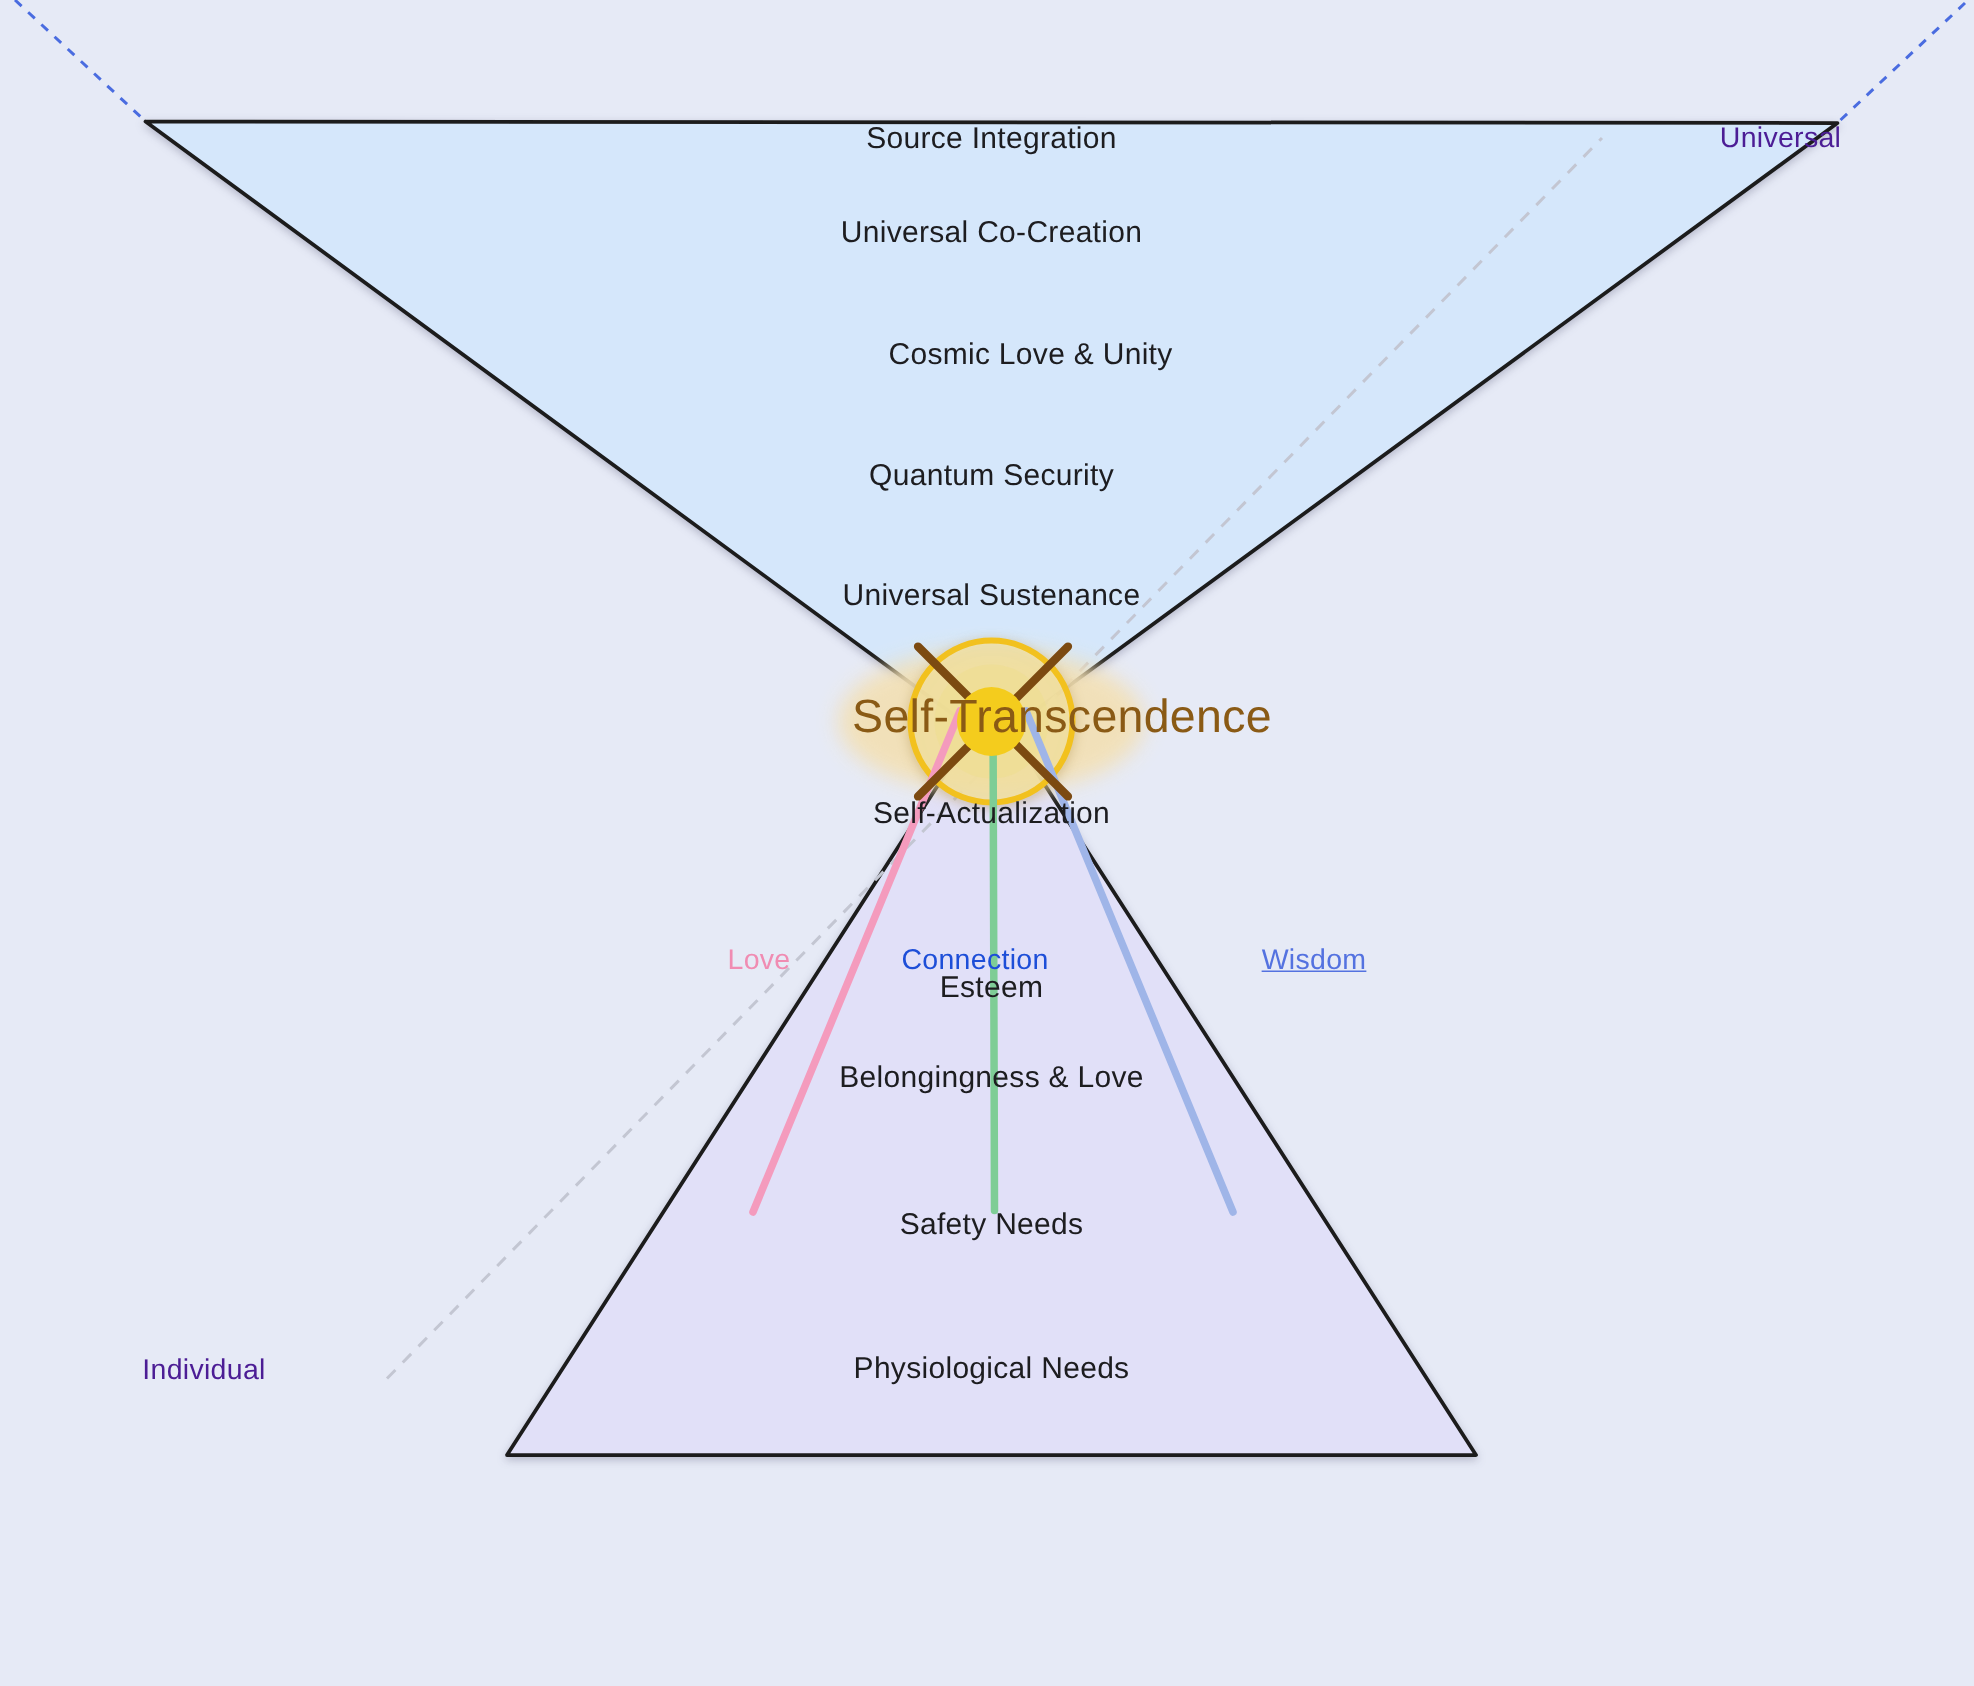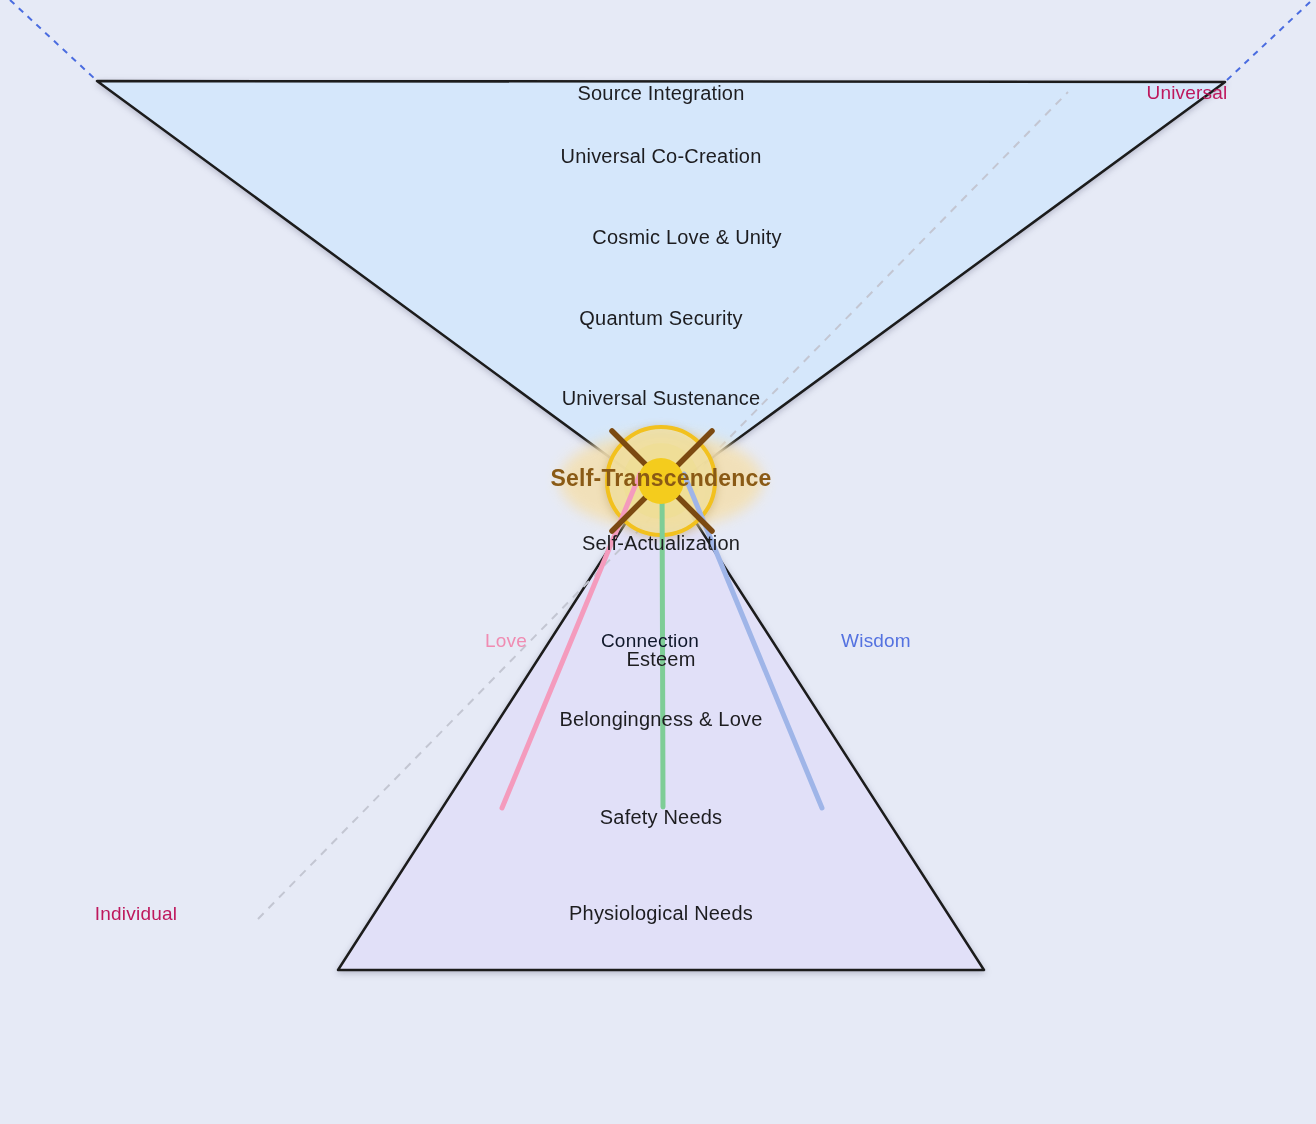--- a/index.html
+++ b/index.html
@@ -23,33 +23,34 @@
   .label {
     position: absolute;
     transform: translate(-50%, -50%);
     white-space: nowrap;
     font-size: 20px;
     color: #1D1D20;
     letter-spacing: 0.2px;
   }
   .label.axis-lab {
     font-size: 19px;
-    color: #be185d;
+    color: #4c1d95;
   }
   .label.ray-lab {
     font-size: 19px;
     font-weight: 500;
   }
   .label.ray-love   { color: #F08CB2; }
-  .label.ray-conn   { color: #0f172a; }
-  .label.ray-wis    { color: #5472E0; }
+  .label.ray-conn   { color: #1d4ed8; }
+  .label.ray-wis    { color: #5472E0; text-decoration: underline; }
   .label.center-lab {
-    font-size: 23px;
-    font-weight: 700;
+    font-size: 31px;
+    font-weight: 400;
     color: #8A5A15;
+    margin-left: 47px;
   }
   .tri-shadow   { filter: drop-shadow(0 2px 3px rgba(50, 50, 85, 0.28)); }
   .ring-shadow  { filter: drop-shadow(0 2px 4px rgba(140, 100, 10, 0.30)); }
   .glow-blur    { filter: blur(7px); }
 </style>
 </head>
 <body>
 
 <div class="stage">
 

